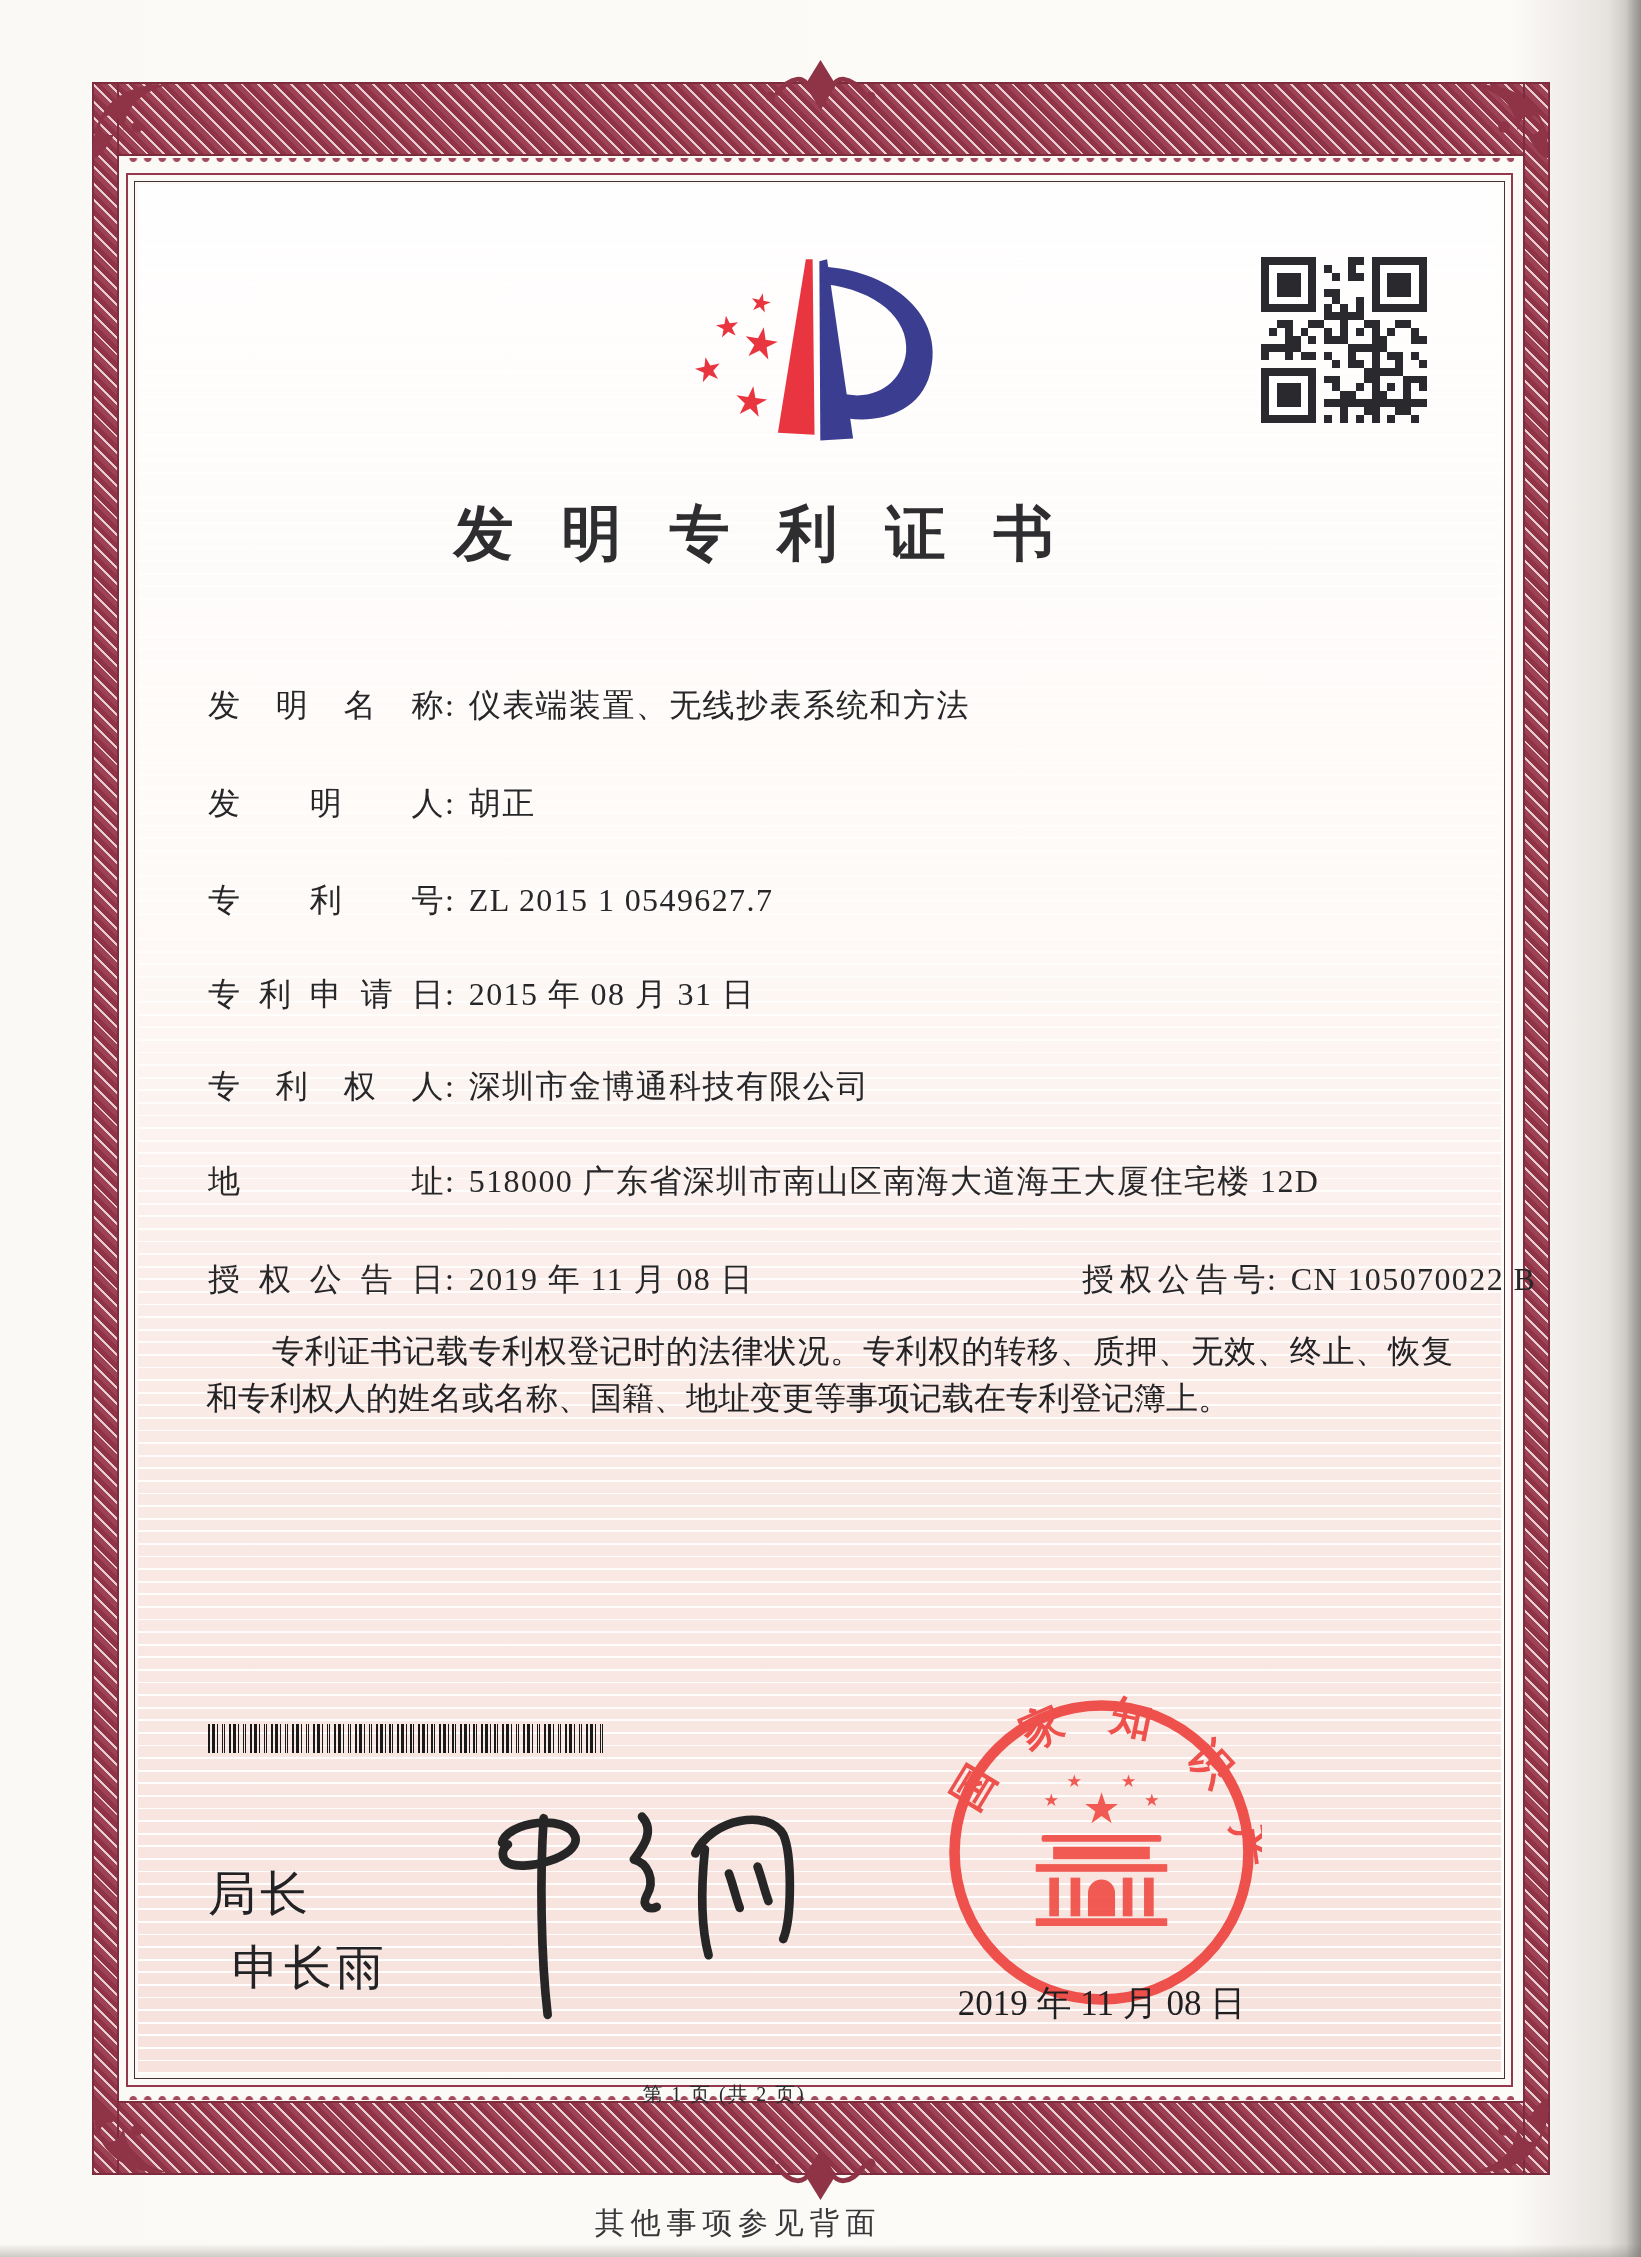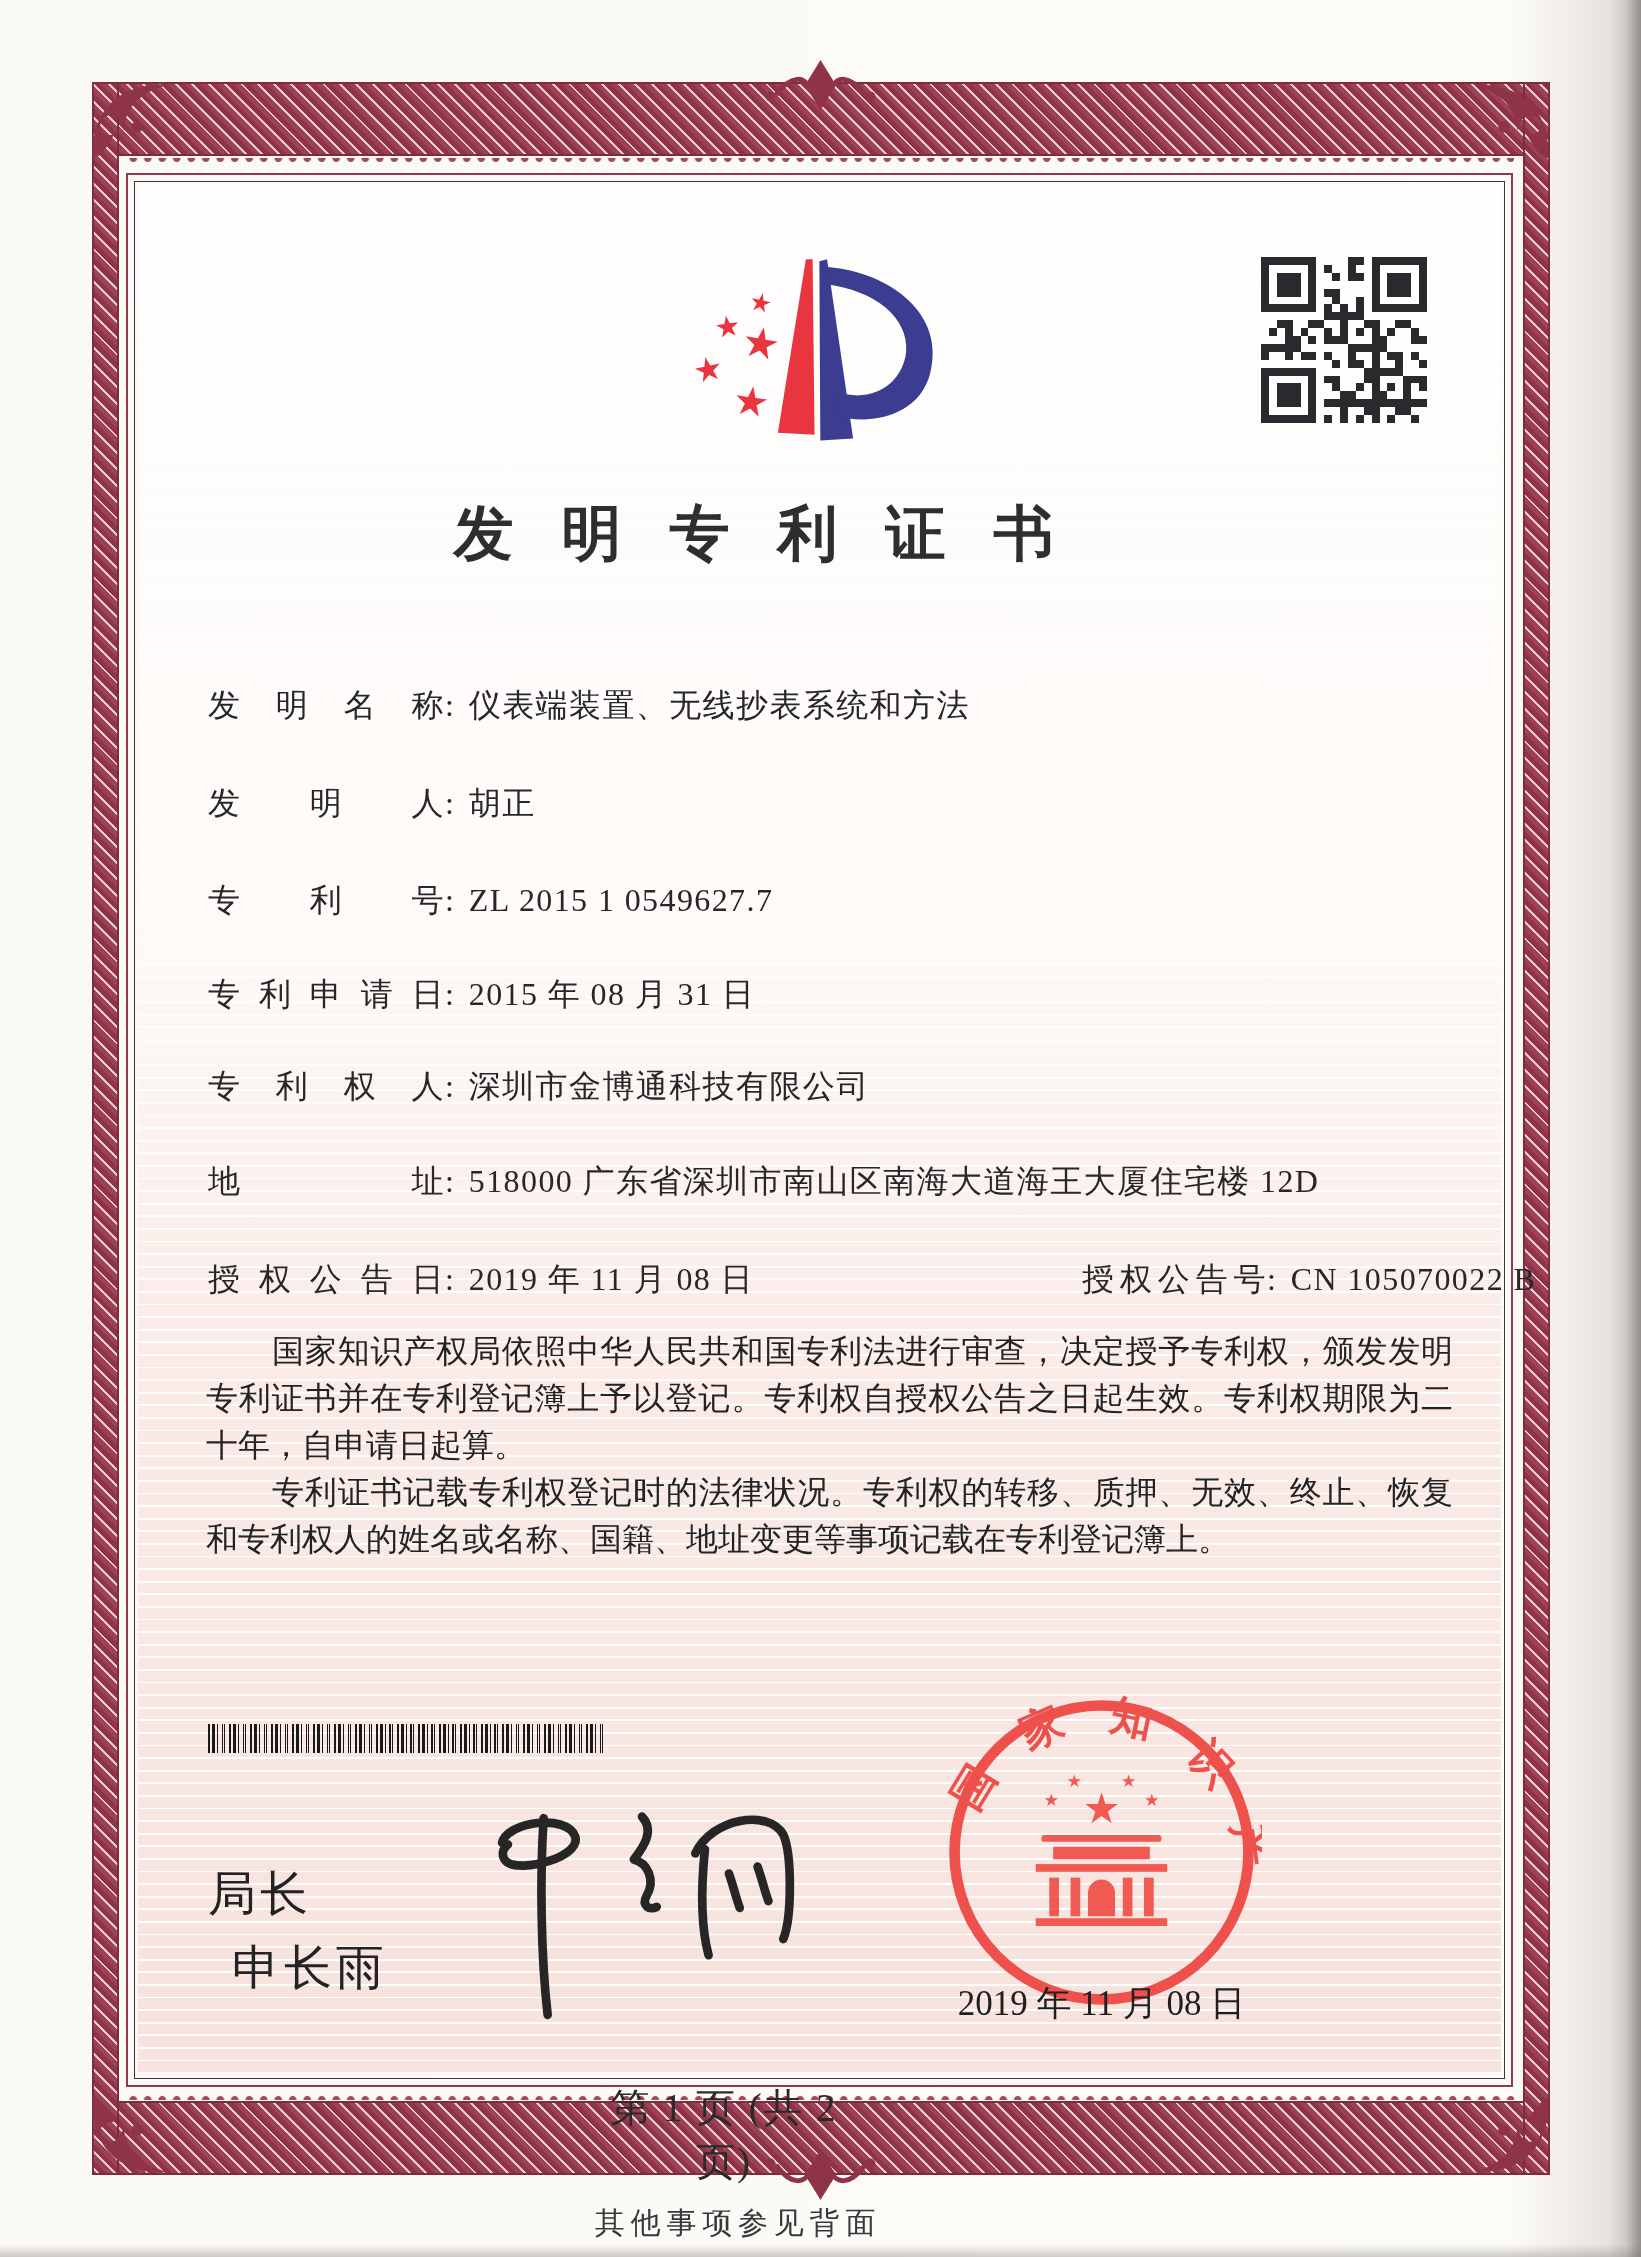--- a/index.html
+++ b/index.html
@@ -75,21 +75,21 @@
   .signer-title{position:absolute;left:208px;top:1862px;font-size:48px;color:#232326;
     letter-spacing:3.9px;}
   .signer-name{position:absolute;left:208px;top:1936px;font-size:48px;color:#232326;
     letter-spacing:3.9px;margin-left:24px;}
   .signature{position:absolute;left:454px;top:1788px;transform:rotate(-2deg);}
 
   .seal{position:absolute;left:941px;top:1692px;}
   .seal-date{position:absolute;left:941px;top:1980px;width:321px;text-align:center;
     font-size:35px;color:#1f1f22;z-index:5;white-space:nowrap;}
   .page-num{position:absolute;left:579px;top:2081px;width:290px;text-align:center;
-    font-size:39px;color:#2a2a2d;letter-spacing:1.9px;}
+    font-size:20px;color:#2a2a2d;letter-spacing:1.9px;}
   .back-note{position:absolute;left:545px;top:2203px;width:386px;text-align:center;
     font-size:30px;color:#38383b;letter-spacing:5.8px;}
 
   .logo{position:absolute;left:668px;top:234px;}
   .qr{position:absolute;left:1261px;top:257px;}
 </style>
 </head>
 <body>
 
 <div class="page">
@@ -298,21 +298,20 @@
   </div>
   <div class="frow" style="top:1160px">
     <span class="flabel">地址</span><span class="fcolon">:</span><span class="fvalue">518000 广东省深圳市南山区南海大道海王大厦住宅楼 12D</span>
   </div>
   <div class="frow" style="top:1258px">
     <span class="flabel">授权公告日</span><span class="fcolon">:</span><span class="fvalue">2019 年 11 月 08 日</span>
     <span class="grant-no-pair"><span class="flabel-sm">授权公告号</span><span class="fcolon">:</span><span class="fvalue">CN 105070022 B</span></span>
   </div>
 
   <div class="body-paras">
-    <p>国家知识产权局依照中华人民共和国专利法进行审查，决定授予专利权，颁发发明专利证书并在专利登记簿上予以登记。专利权自授权公告之日起生效。专利权期限为二十年，自申请日起算。</p>
     <p>专利证书记载专利权登记时的法律状况。专利权的转移、质押、无效、终止、恢复和专利权人的姓名或名称、国籍、地址变更等事项记载在专利登记簿上。</p>
   </div>
 
   <div class="barcode"></div>
 
   <div class="signer-title">局长</div>
   <div class="signer-name">申长雨</div>
 
   <svg class="signature" width="367" height="241" viewBox="0 0 380 250">
     <g fill="none" stroke="#262626" stroke-width="9" stroke-linecap="round" stroke-linejoin="round">

